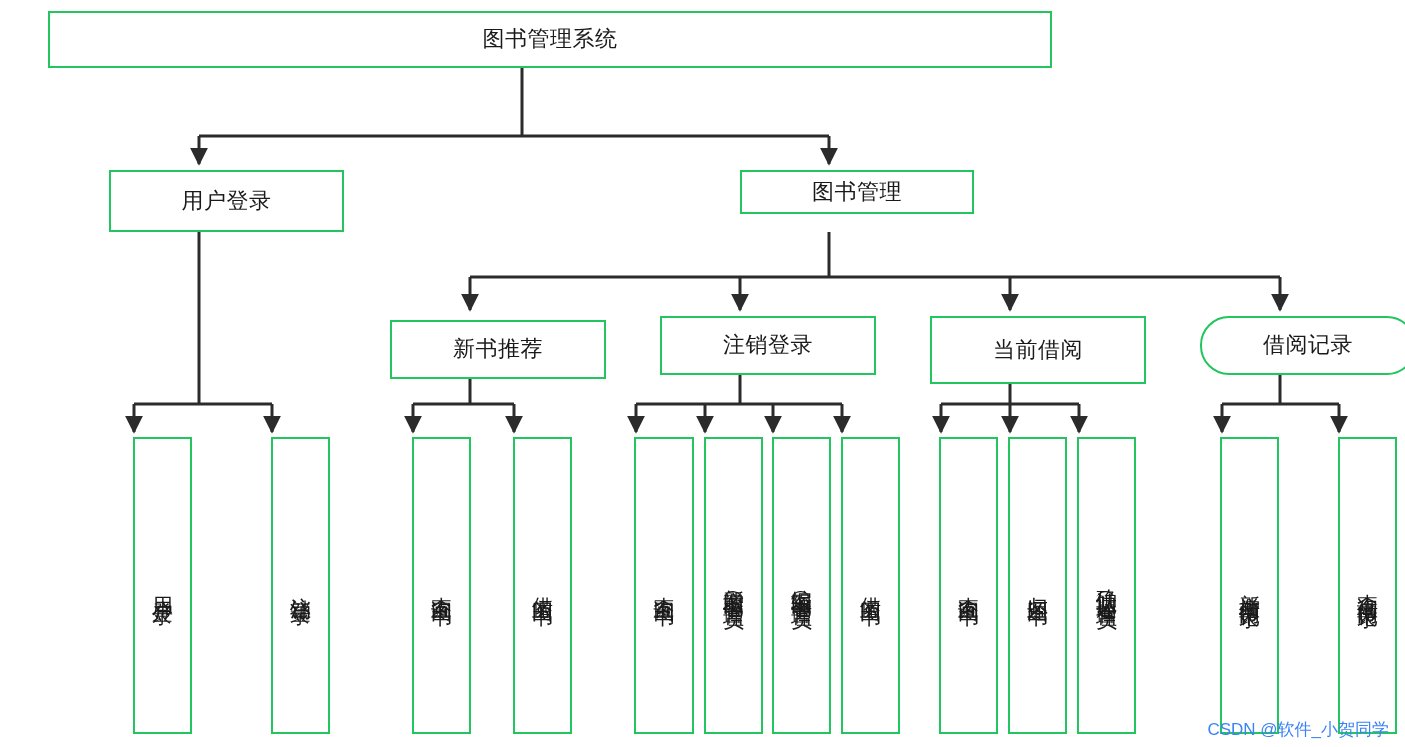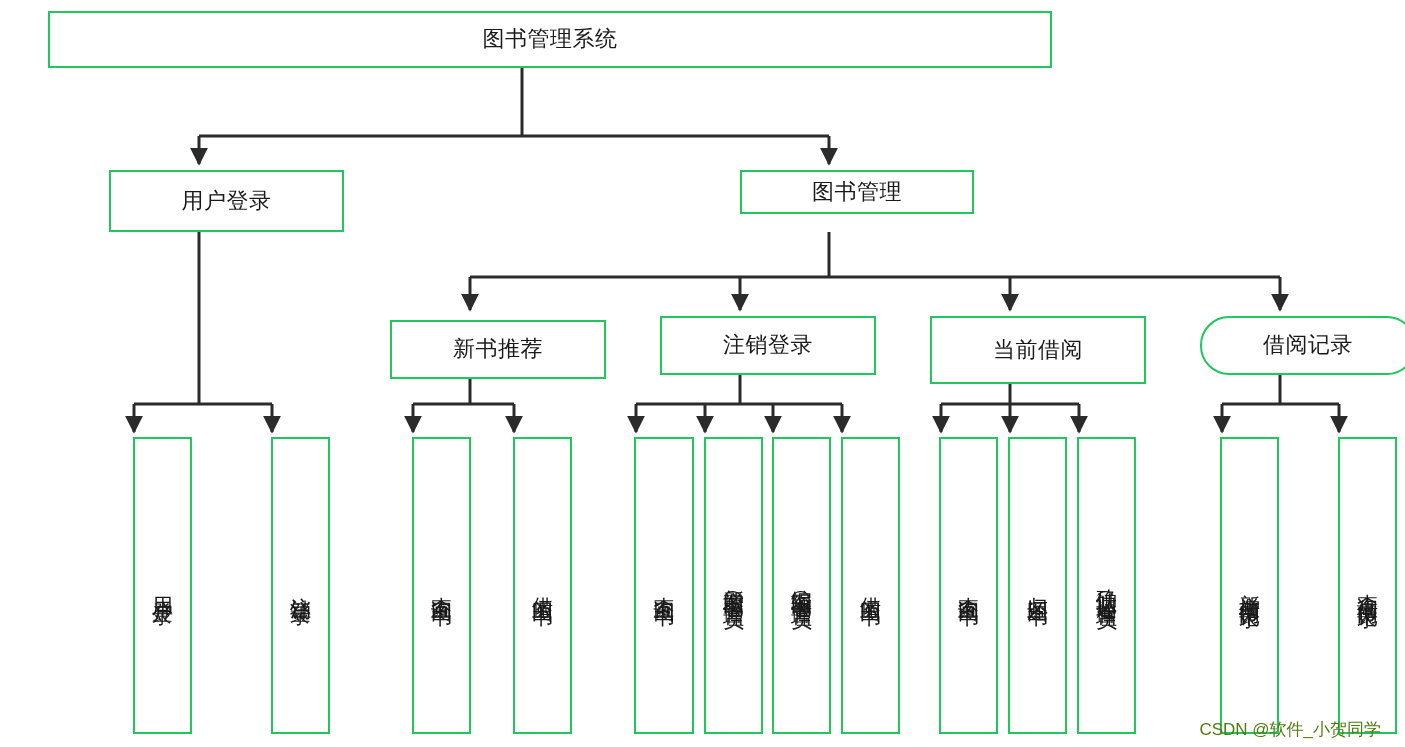--- a/index.html
+++ b/index.html
@@ -54,24 +54,24 @@
   .node.vert .label {
     writing-mode: vertical-rl;
     text-orientation: upright;
     font-size: 21px;
     line-height: 1.15;
     letter-spacing: 3px;
     white-space: nowrap;
   }
   #watermark {
     position: absolute;
-    right: 24px;
+    right: 16px;
     bottom: 6px;
     font-size: 17px;
-    color: #4d7c0f;
+    color: #3b82f6;
     white-space: nowrap;
     pointer-events: none;
   }
 </style>
 </head>
 <body>
 
 <div id="canvas">
 
   <svg id="edges" viewBox="0 0 1405 747" xmlns="http://www.w3.org/2000/svg">

